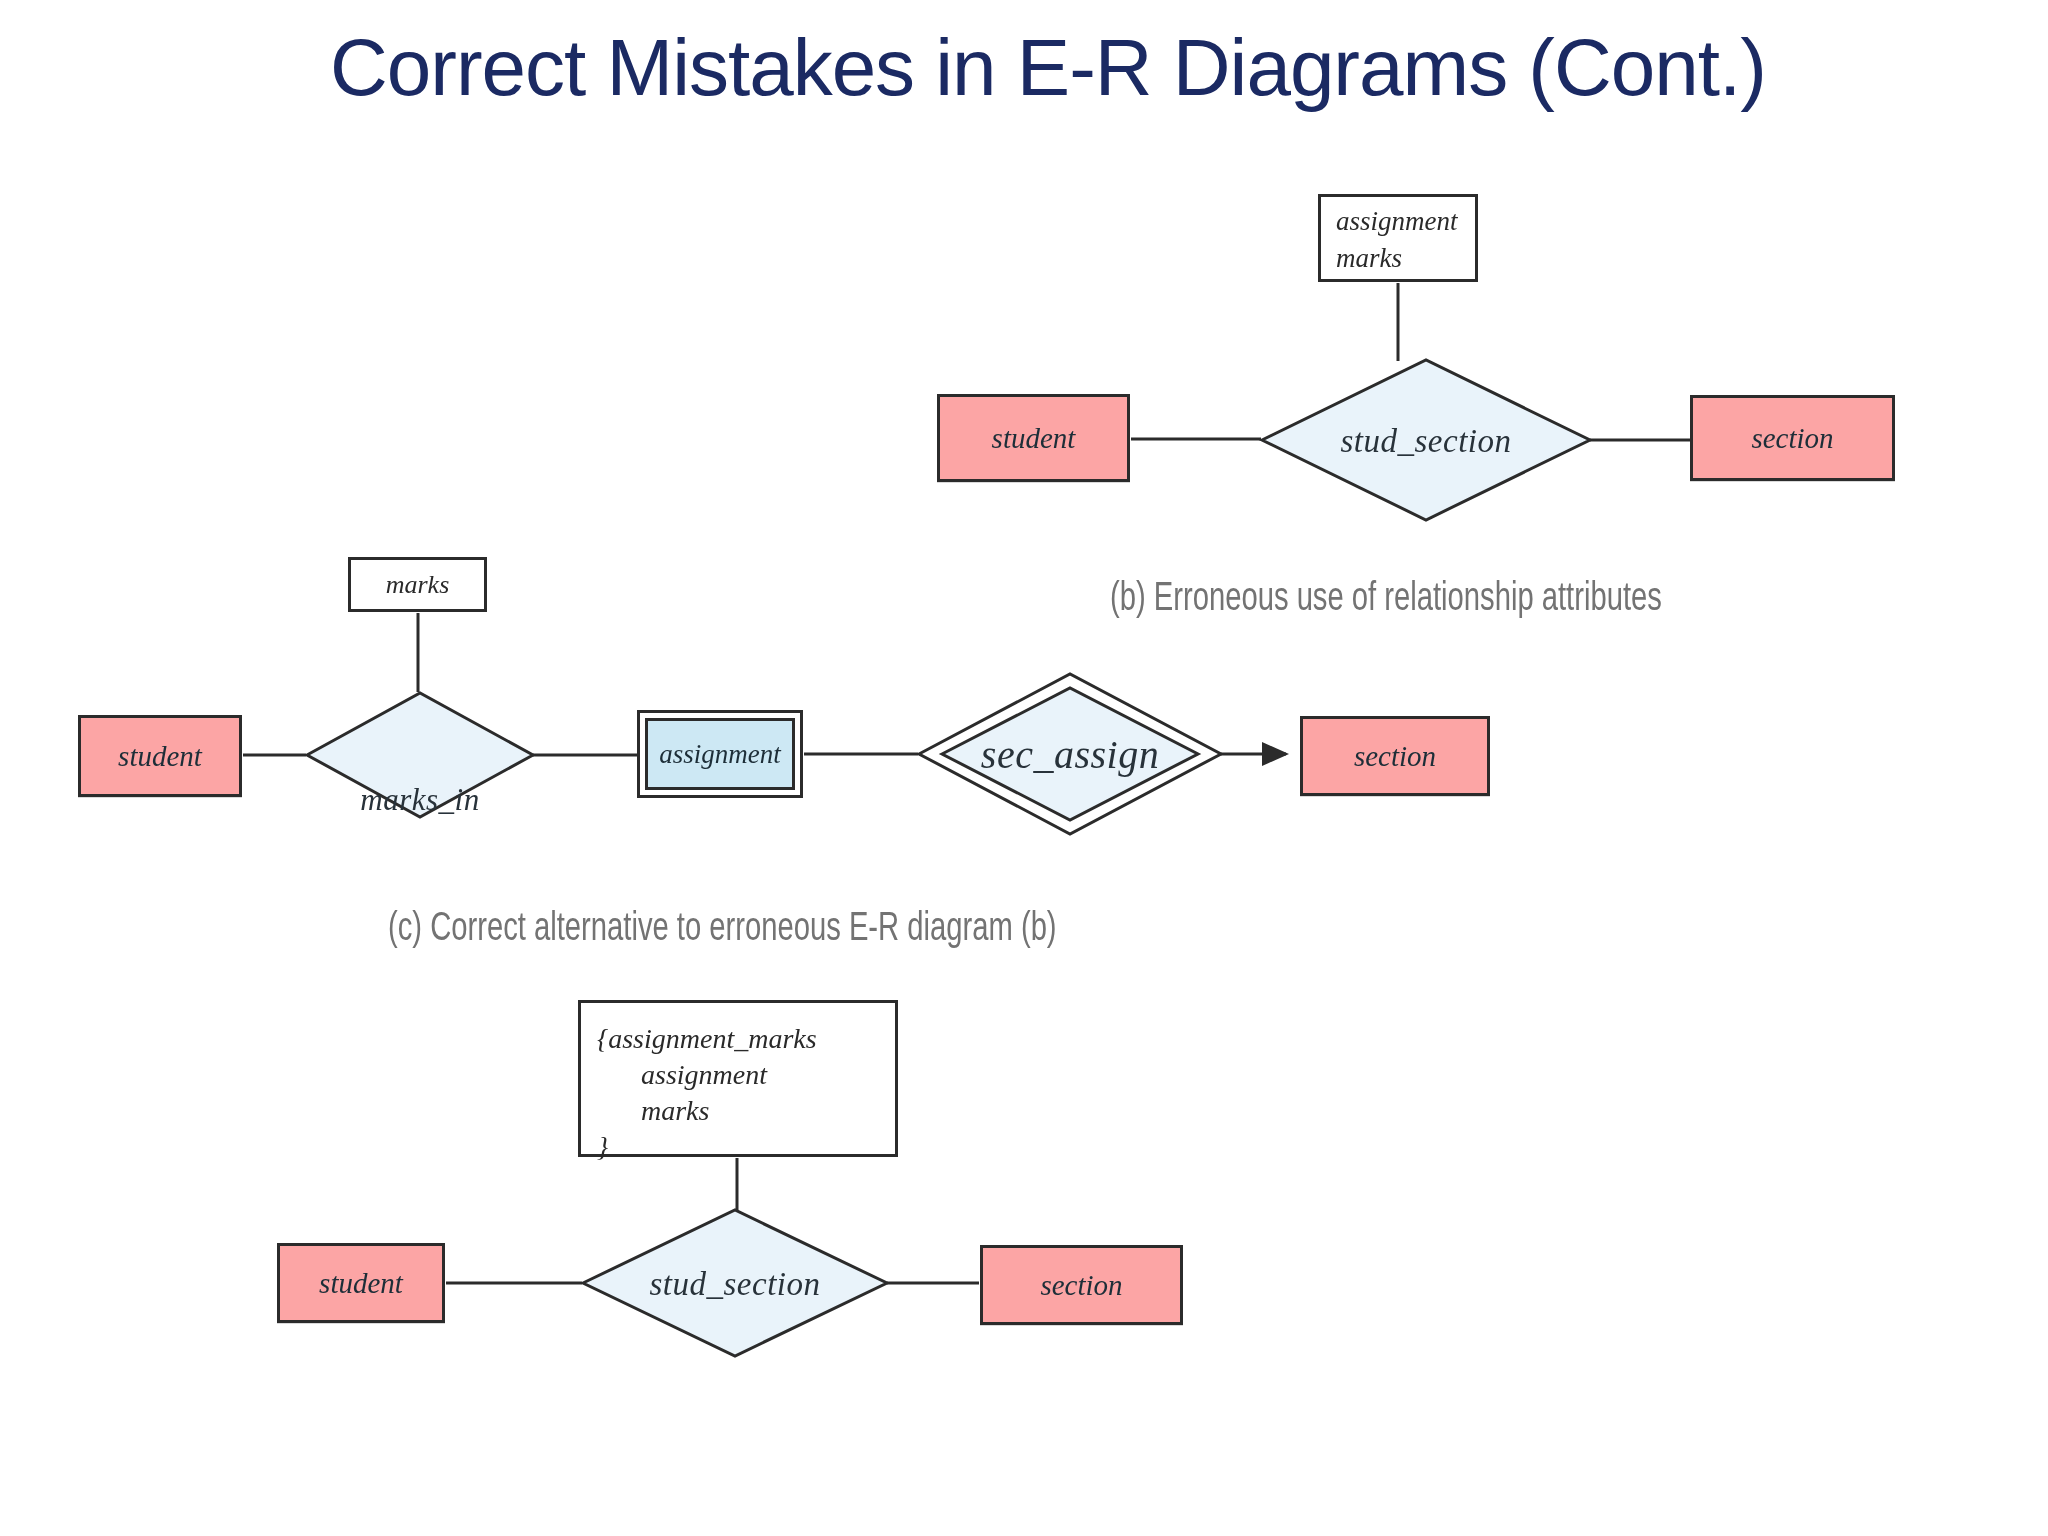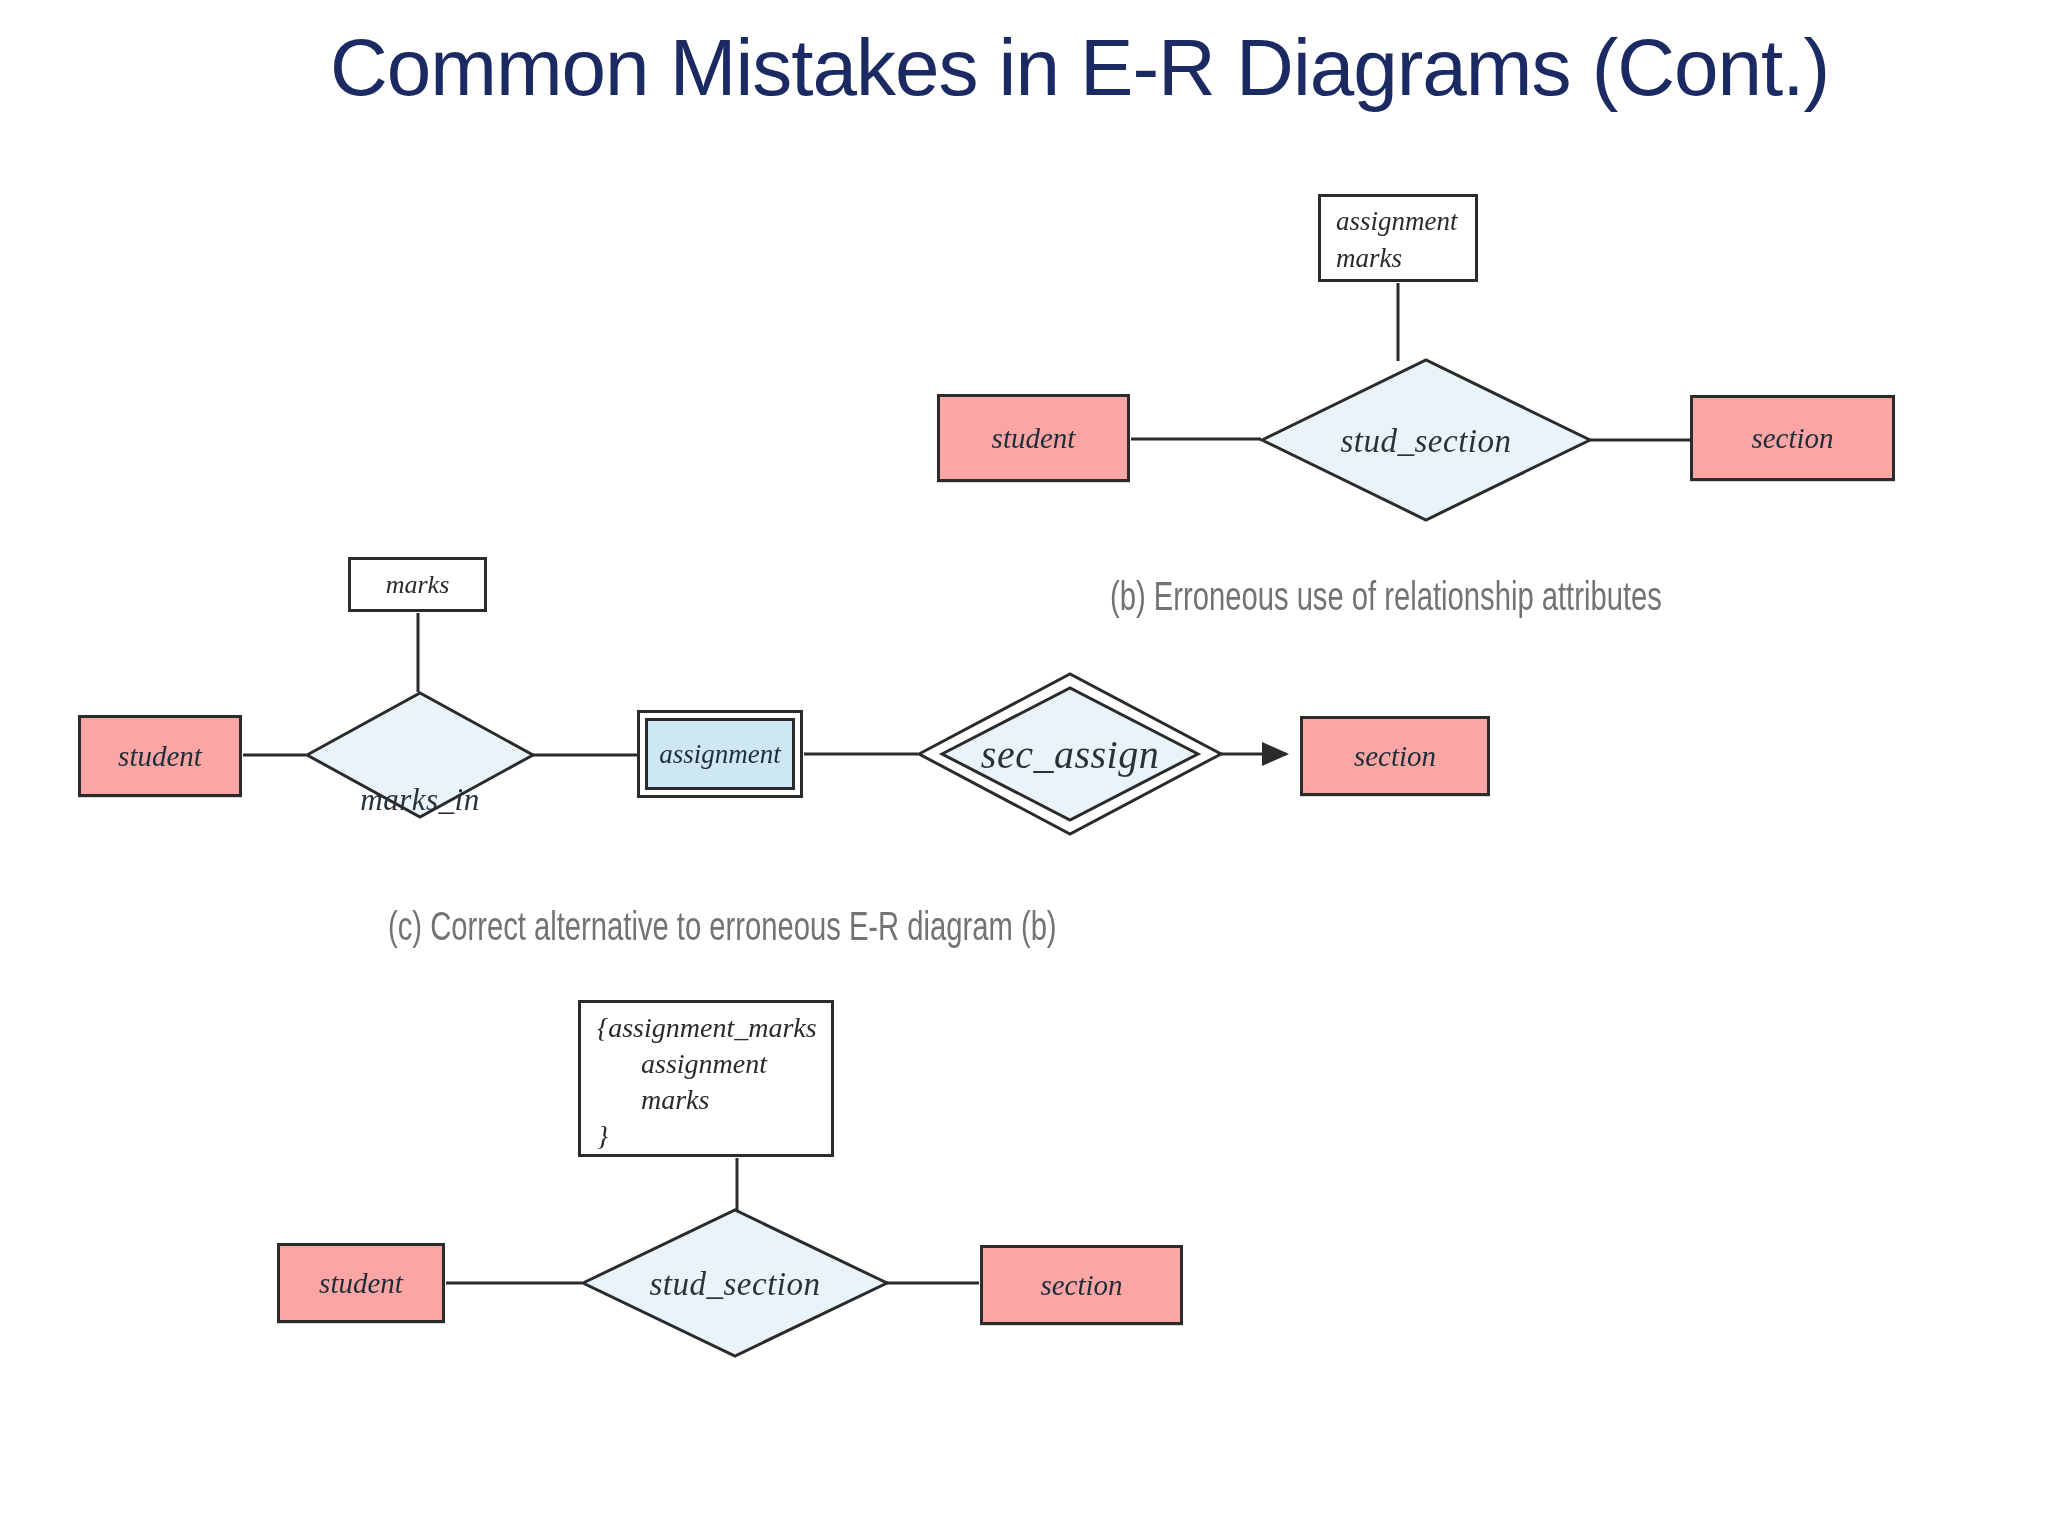--- a/index.html
+++ b/index.html
@@ -95,21 +95,21 @@
     <polygon points="919,754 1070,674 1221,754 1070,834" fill="#ffffff" stroke="#2b2b2b" stroke-width="3"></polygon>
     <polygon points="942,754 1070,688 1198,754 1070,820" fill="#e9f3fa" stroke="#2b2b2b" stroke-width="3"></polygon>
     <line x1="1221" y1="754" x2="1286" y2="754" stroke="#2b2b2b" stroke-width="3" marker-end="url(#arrowhead)"></line>
 
     <line x1="737" y1="1158" x2="737" y2="1210" stroke="#2b2b2b" stroke-width="3"></line>
     <line x1="446" y1="1283" x2="582" y2="1283" stroke="#2b2b2b" stroke-width="3"></line>
     <line x1="887" y1="1283" x2="979" y2="1283" stroke="#2b2b2b" stroke-width="3"></line>
     <polygon points="583,1283 735,1210 887,1283 735,1356" fill="#e9f3fa" stroke="#2b2b2b" stroke-width="3"></polygon>
   </svg>
 
-  <div id="title" class="abs">Common Mistakes in E-R Diagrams (Cont.)</div>
+  <div id="title" class="abs">Correct Mistakes in E-R Diagrams (Cont.)</div>
 
   <div class="abs attrbox" style="left:1318px;top:194px;width:160px;height:88px;font-size:27px;line-height:37px;padding:6px 0 0 15px;">
     <div>assignment</div>
     <div>marks</div>
   </div>
 
   <div class="abs entity" style="left:937px;top:394px;width:193px;height:88px;font-size:29px;">student</div>
 
   <div class="abs dlabel" style="left:1426px;top:441px;font-size:33px;">stud_section</div>
 
@@ -132,21 +132,21 @@
   </div>
 
   <div class="abs dlabel" style="left:1070px;top:754px;font-size:40px;">sec_assign</div>
 
   <div class="abs entity" style="left:1300px;top:716px;width:190px;height:80px;font-size:29px;">section</div>
 
   <div class="abs caption" style="left:388px;top:904px;">
     <span class="squeeze">(c) Correct alternative to erroneous E-R diagram (b)</span>
   </div>
 
-  <div class="abs attrbox" style="left:578px;top:1000px;width:256px;height:157px;font-size:28px;line-height:36px;padding-top:7px;">
+  <div class="abs attrbox" style="left:578px;top:1000px;width:320px;height:157px;font-size:28px;line-height:36px;padding-top:18px;">
     <div style="padding-left:16px;">{assignment_marks</div>
     <div style="padding-left:60px;">assignment</div>
     <div style="padding-left:60px;">marks</div>
     <div style="padding-left:16px;">}</div>
   </div>
 
   <div class="abs entity" style="left:277px;top:1243px;width:168px;height:80px;font-size:29px;">student</div>
 
   <div class="abs dlabel" style="left:735px;top:1284px;font-size:33px;">stud_section</div>
 

